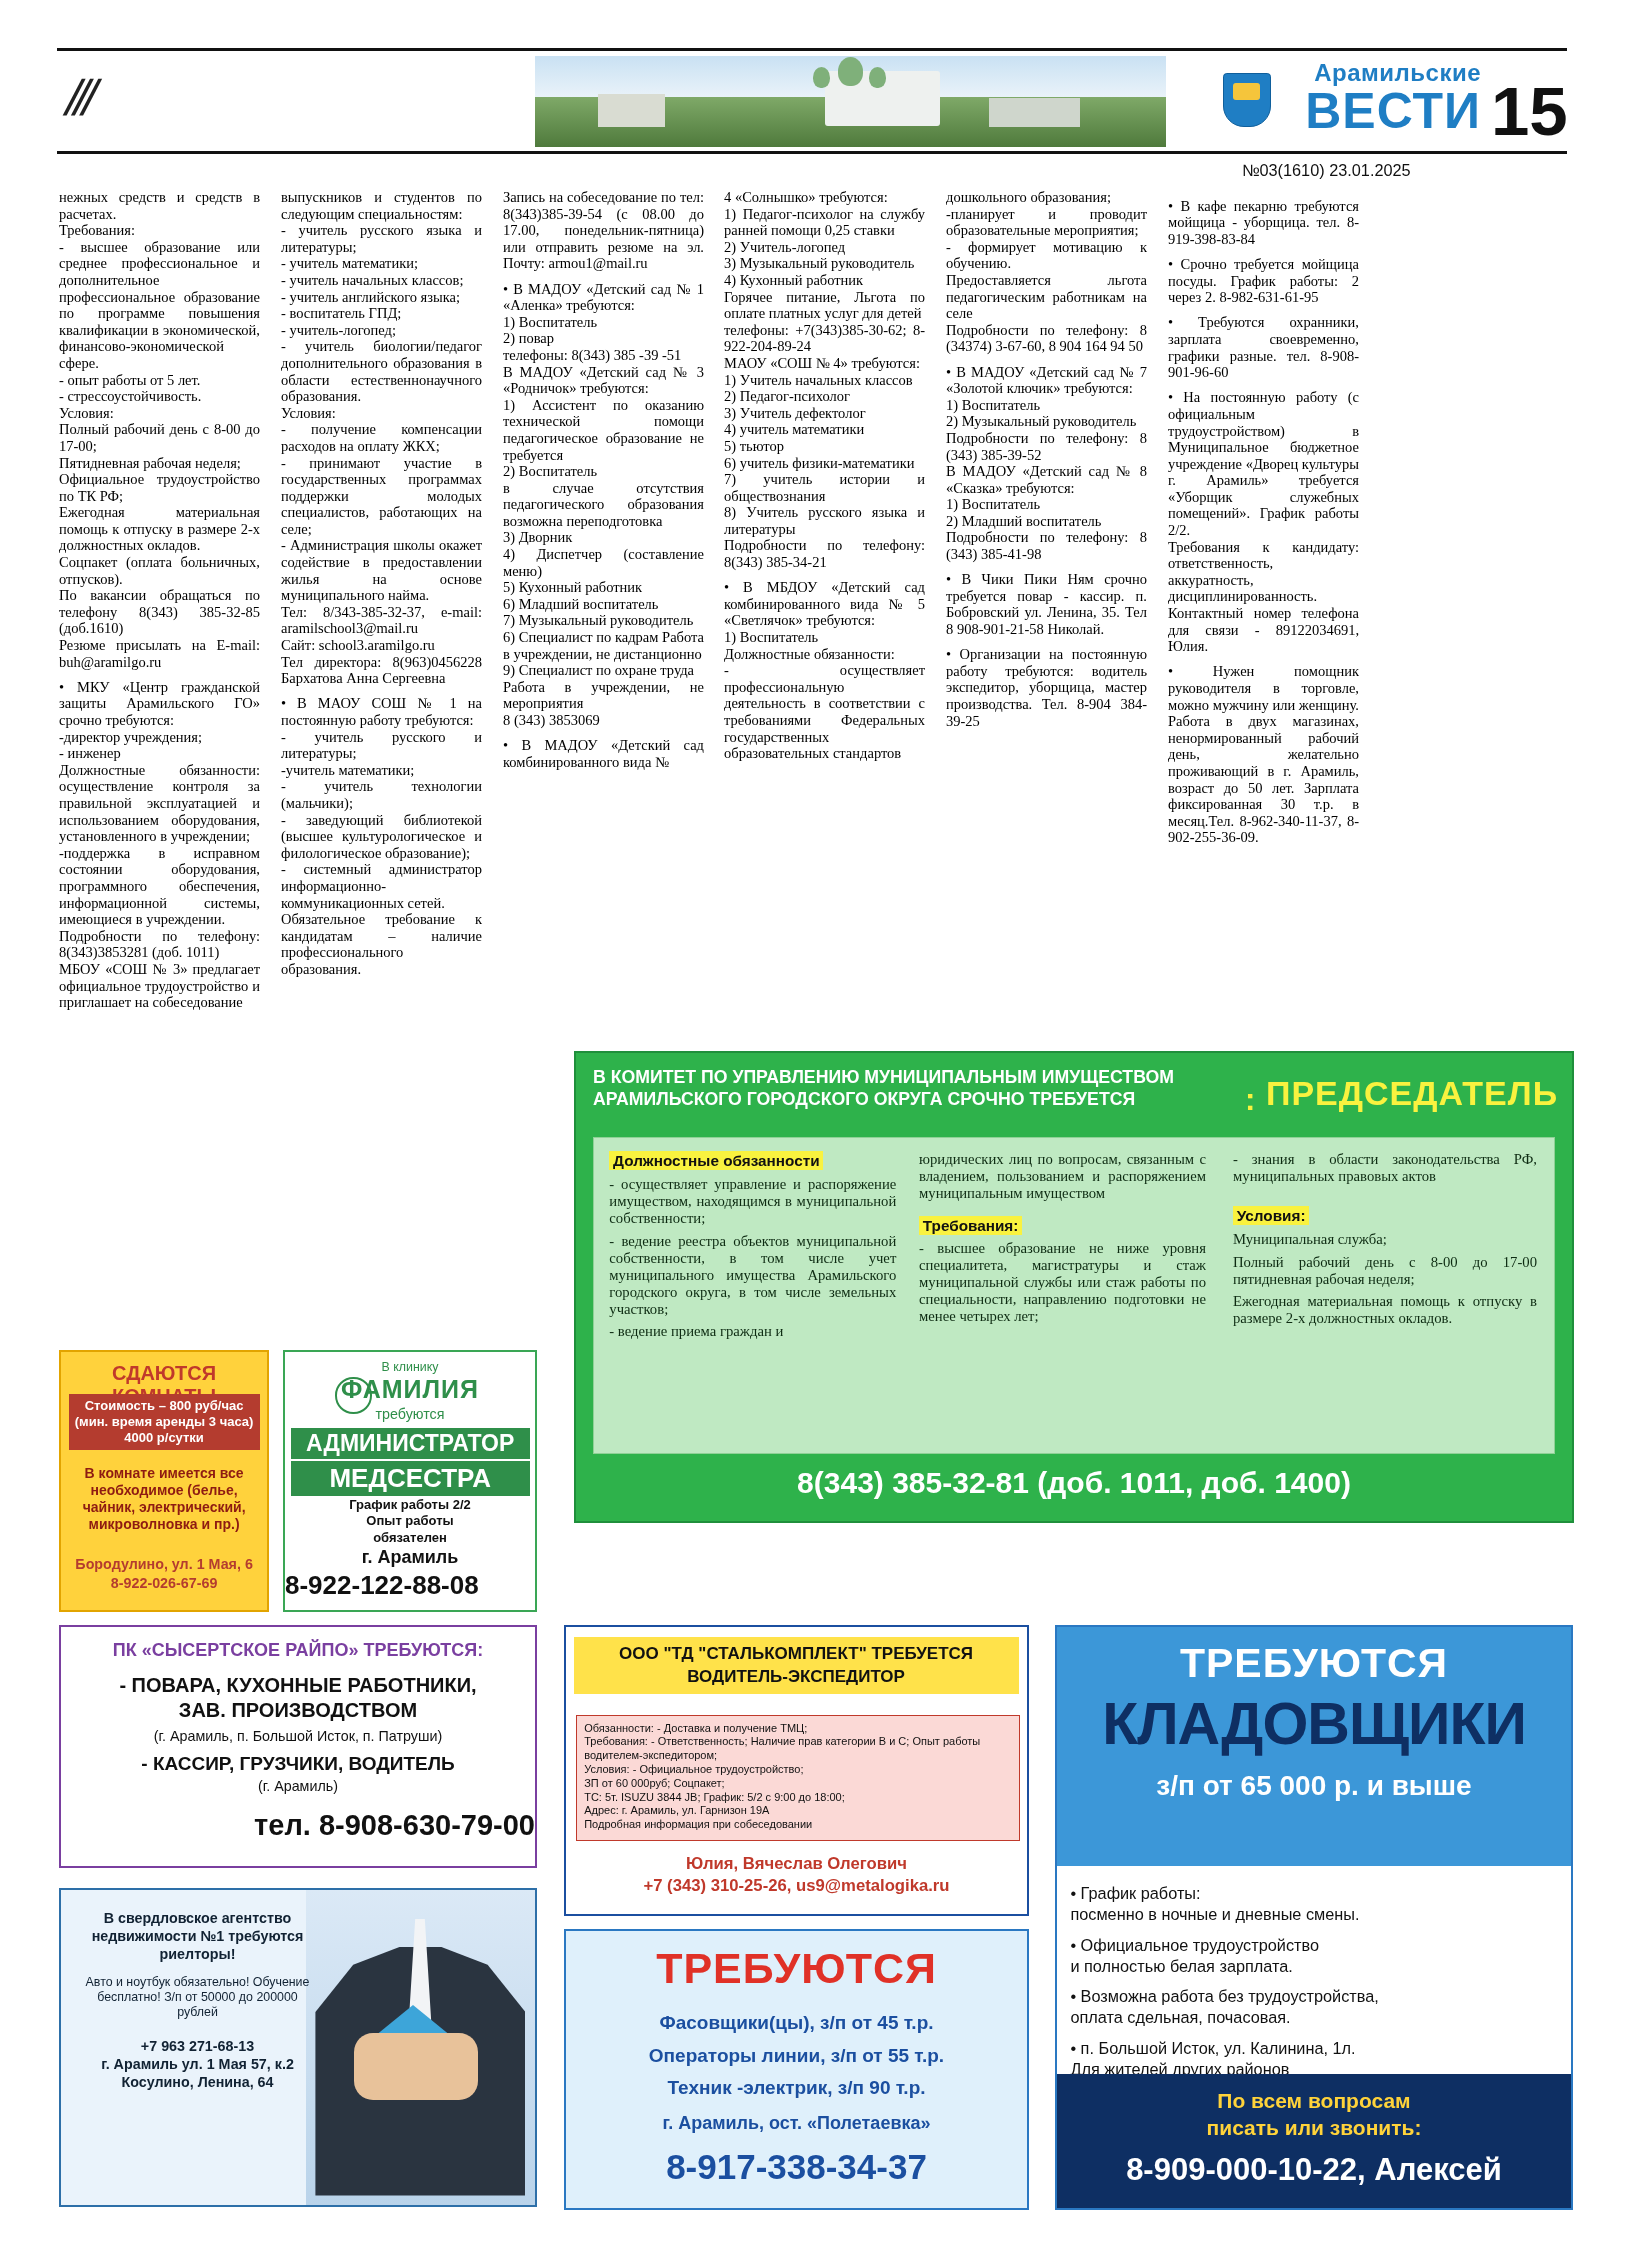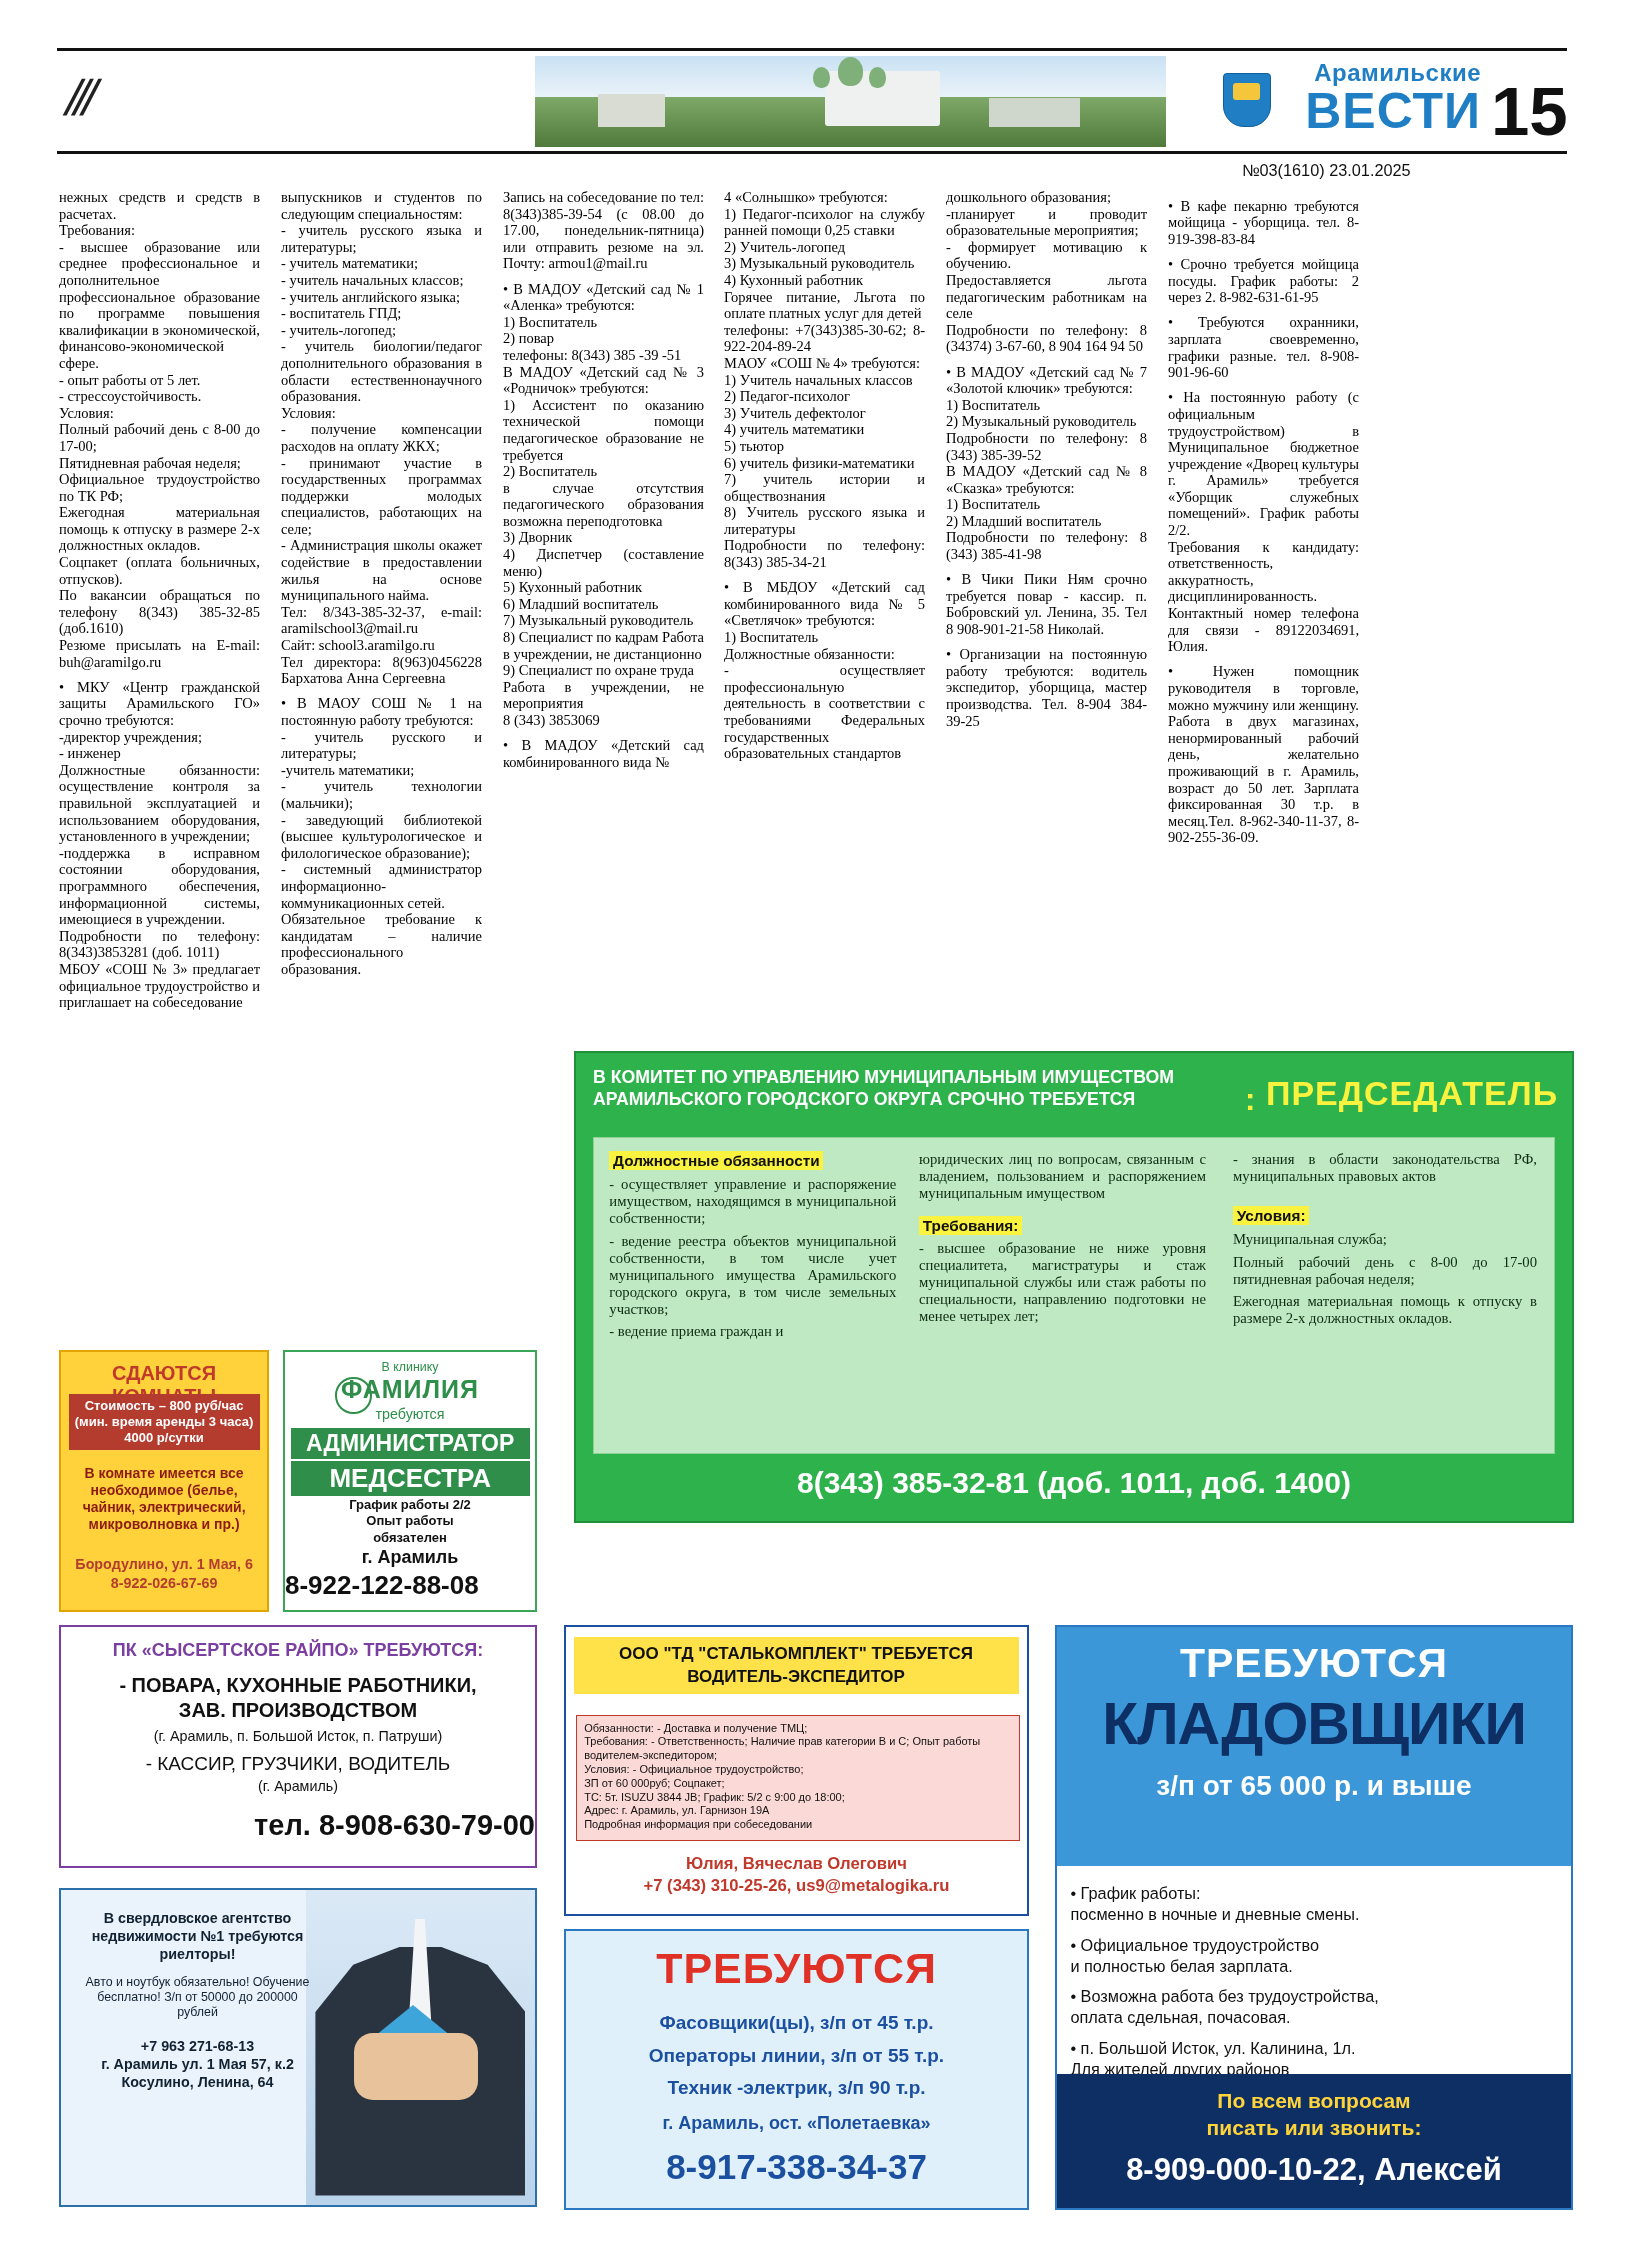--- a/index.html
+++ b/index.html
@@ -74,21 +74,21 @@
   .af-r2{top:109px;font-size:26px;}
   .af-note{position:absolute;left:0;top:145px;width:250px;text-align:center;font-family:"Liberation Sans",sans-serif;font-weight:bold;font-size:13px;line-height:16.3px;color:#111;}
   .af-city{position:absolute;left:0;top:195px;width:250px;text-align:center;font-family:"Liberation Sans",sans-serif;font-weight:bold;font-size:18px;color:#111;}
   .af-phone{position:absolute;left:0;top:218px;width:250px;text-align:left;font-family:"Liberation Sans",sans-serif;font-weight:bold;font-size:26px;color:#111;}
 
   
   .ad-raypo{position:absolute;left:59px;top:1625px;width:474px;height:239px;background:#fff;border:2.9px solid #7a3fa0;}
   .rp-l1{position:absolute;left:0;top:13.4px;width:474px;text-align:center;font-family:"Liberation Sans",sans-serif;font-weight:bold;font-size:18px;color:#7a3fa0;}
   .rp-l2{position:absolute;left:0;top:46px;width:474px;text-align:center;font-family:"Liberation Sans",sans-serif;font-weight:bold;font-size:20px;line-height:25px;color:#111;}
   .rp-l3{position:absolute;left:0;top:101px;width:474px;text-align:center;font-family:"Liberation Sans",sans-serif;font-size:14.3px;color:#111;}
-  .rp-l4{position:absolute;left:0;top:126px;width:474px;text-align:center;font-family:"Liberation Sans",sans-serif;font-weight:normal;font-size:19px;color:#111;}
+  .rp-l4{position:absolute;left:0;top:126px;width:474px;text-align:center;font-family:"Liberation Sans",sans-serif;font-weight:bold;font-size:19px;color:#111;}
   .rp-l5{position:absolute;left:0;top:151px;width:474px;text-align:center;font-family:"Liberation Sans",sans-serif;font-size:14.3px;color:#111;}
   .rp-phone{position:absolute;left:0;top:182px;width:474px;text-align:right;font-family:"Liberation Sans",sans-serif;font-weight:bold;font-size:29px;color:#111;}
 
   
   .ad-realtor{position:absolute;left:59px;top:1888px;width:474px;height:315px;background:#eaf3fb;border:2.9px solid #2d6fa8;overflow:hidden;}
   .rl-txt{position:absolute;left:17px;top:19px;width:239px;}
   .rl-h{font-family:"Liberation Sans",sans-serif;font-weight:bold;font-size:14.3px;line-height:18px;color:#123;text-align:center;}
   .rl-p{font-family:"Liberation Sans",sans-serif;font-size:12.4px;line-height:15.3px;color:#123;margin-top:11.5px;text-align:center;}
   .rl-phone{font-family:"Liberation Sans",sans-serif;font-weight:bold;font-size:14.3px;line-height:18px;color:#123;margin-top:17px;text-align:center;}
   .rl-img{position:absolute;right:0;top:0;width:229px;height:315px;background:linear-gradient(180deg,#dbe9f6,#b9d3ea);}
@@ -209,21 +209,21 @@
         <p>телефоны: 8(343) 385 -39 -51</p>
         <p>В МАДОУ «Детский сад № 3 «Родничок» требуются:</p>
         <p>1) Ассистент по оказанию технической помощи педагогическое образование не требуется</p>
         <p>2) Воспитатель</p>
         <p>в случае отсутствия педагогического образования возможна переподготовка</p>
         <p>3) Дворник</p>
         <p>4) Диспетчер (составление меню)</p>
         <p>5) Кухонный работник</p>
         <p>6) Младший воспитатель</p>
         <p>7) Музыкальный руководитель</p>
-        <p>8) Специалист по кадрам Работа в учреждении, не дистанционно</p>
+        <p>6) Специалист по кадрам Работа в учреждении, не дистанционно</p>
         <p>9) Специалист по охране труда</p>
         <p>Работа в учреждении, не мероприятия</p>
         <p>8 (343) 3853069</p>
         <p class="bullet">• В МАДОУ «Детский сад комбинированного вида №</p>
       </div>
     <div class="col c4">
         <p>4 «Солнышко» требуются:</p>
         <p>1) Педагог-психолог на службу ранней помощи 0,25 ставки</p>
         <p>2) Учитель-логопед</p>
         <p>3) Музыкальный руководитель</p>

